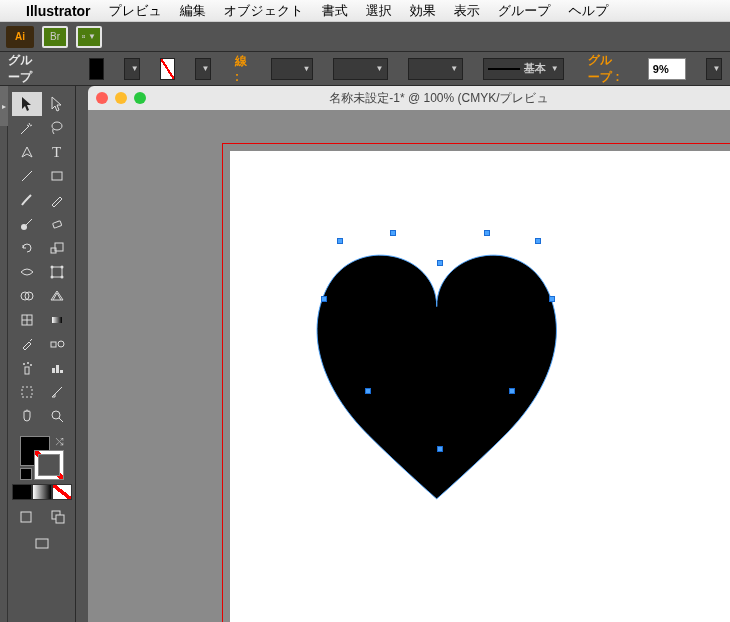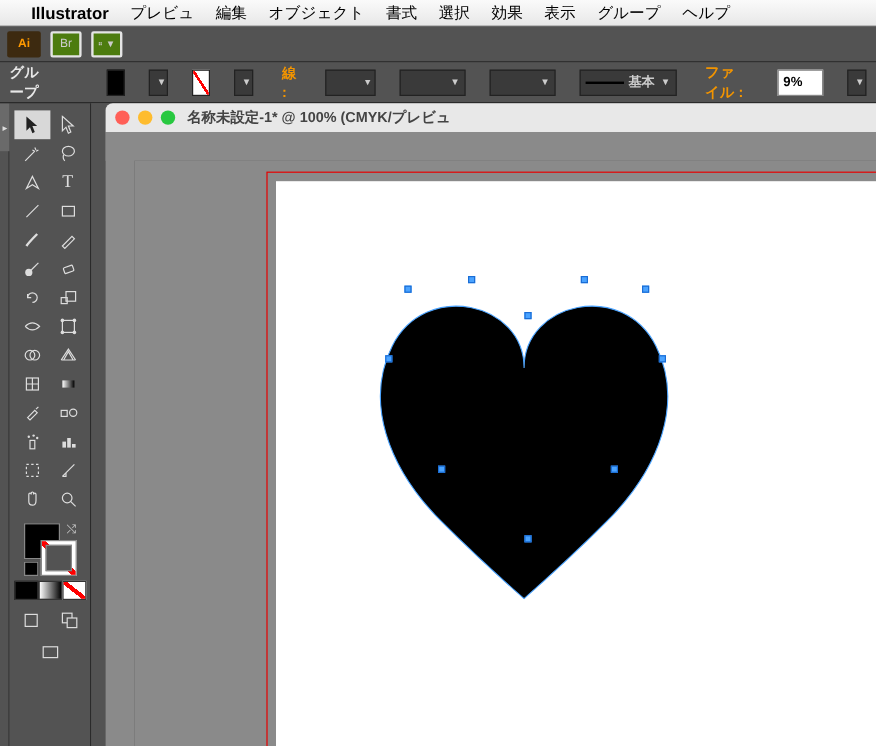--- a/index.html
+++ b/index.html
@@ -62,21 +62,21 @@
 
 .modeicons{display:flex;gap:4px;margin-top:6px;}
 .modeicons .tool{width:28px;height:22px;}
 
 
 .canvaswrap { flex:1; background:#535353; position:relative; }
 .docbar { position:absolute; left:12px; right:0; top:0; height:24px; background:#e8e8e8; border-top-left-radius:6px; display:flex; align-items:center; padding:0 8px; color:#444; font-size:12px;}
 .traffic{display:flex;gap:7px;margin-right:10px;}
 .tl{width:12px;height:12px;border-radius:50%;}
 .tl.r{background:#ff5f57;}.tl.y{background:#febc2e;}.tl.g{background:#28c840;}
-.docbar .title{flex:1;font-weight:bold;}
+.docbar .title{flex:1;text-align:center;}
 .rulerspace{position:absolute;left:12px;top:24px;right:0;height:24px;background:#8a8a8a;}
 .vrule{position:absolute;left:12px;top:24px;width:24px;bottom:0;background:#8a8a8a;}
 .artboard{position:absolute;left:36px;top:48px;right:0;bottom:0;background:#8a8a8a;}
 .bleedline{position:absolute;left:110px;top:9px;right:-5px;bottom:-5px;border:1px solid #e60000;}
 .page{position:absolute;left:118px;top:17px;right:-5px;bottom:-5px;background:#fff;}
 .anchor{position:absolute;width:6px;height:6px;background:#4aa3ff;border:1px solid #1a6dd6;transform:translate(-50%,-50%);}
 </style>
 </head>
 <body>
 
@@ -130,21 +130,21 @@
     </div>
   <div class="sel w80">
       <span style="flex:1"></span>
       <span class="tri">▼</span>
     </div>
   <div class="sel stroke-style">
       <div class="line"></div>
       <span>基本</span>
       <span class="tri">▼</span>
     </div>
-  <span class="label">ファイル :</span>
+  <span class="label">グループ :</span>
   <div class="opacity-field">
       <span>9%</span>
     </div>
   <div class="sel" style="width:16px;justify-content:center">
       <span class="tri">▼</span>
     </div>
 </div>
 
 <div class="main">
   <div class="toolside">

